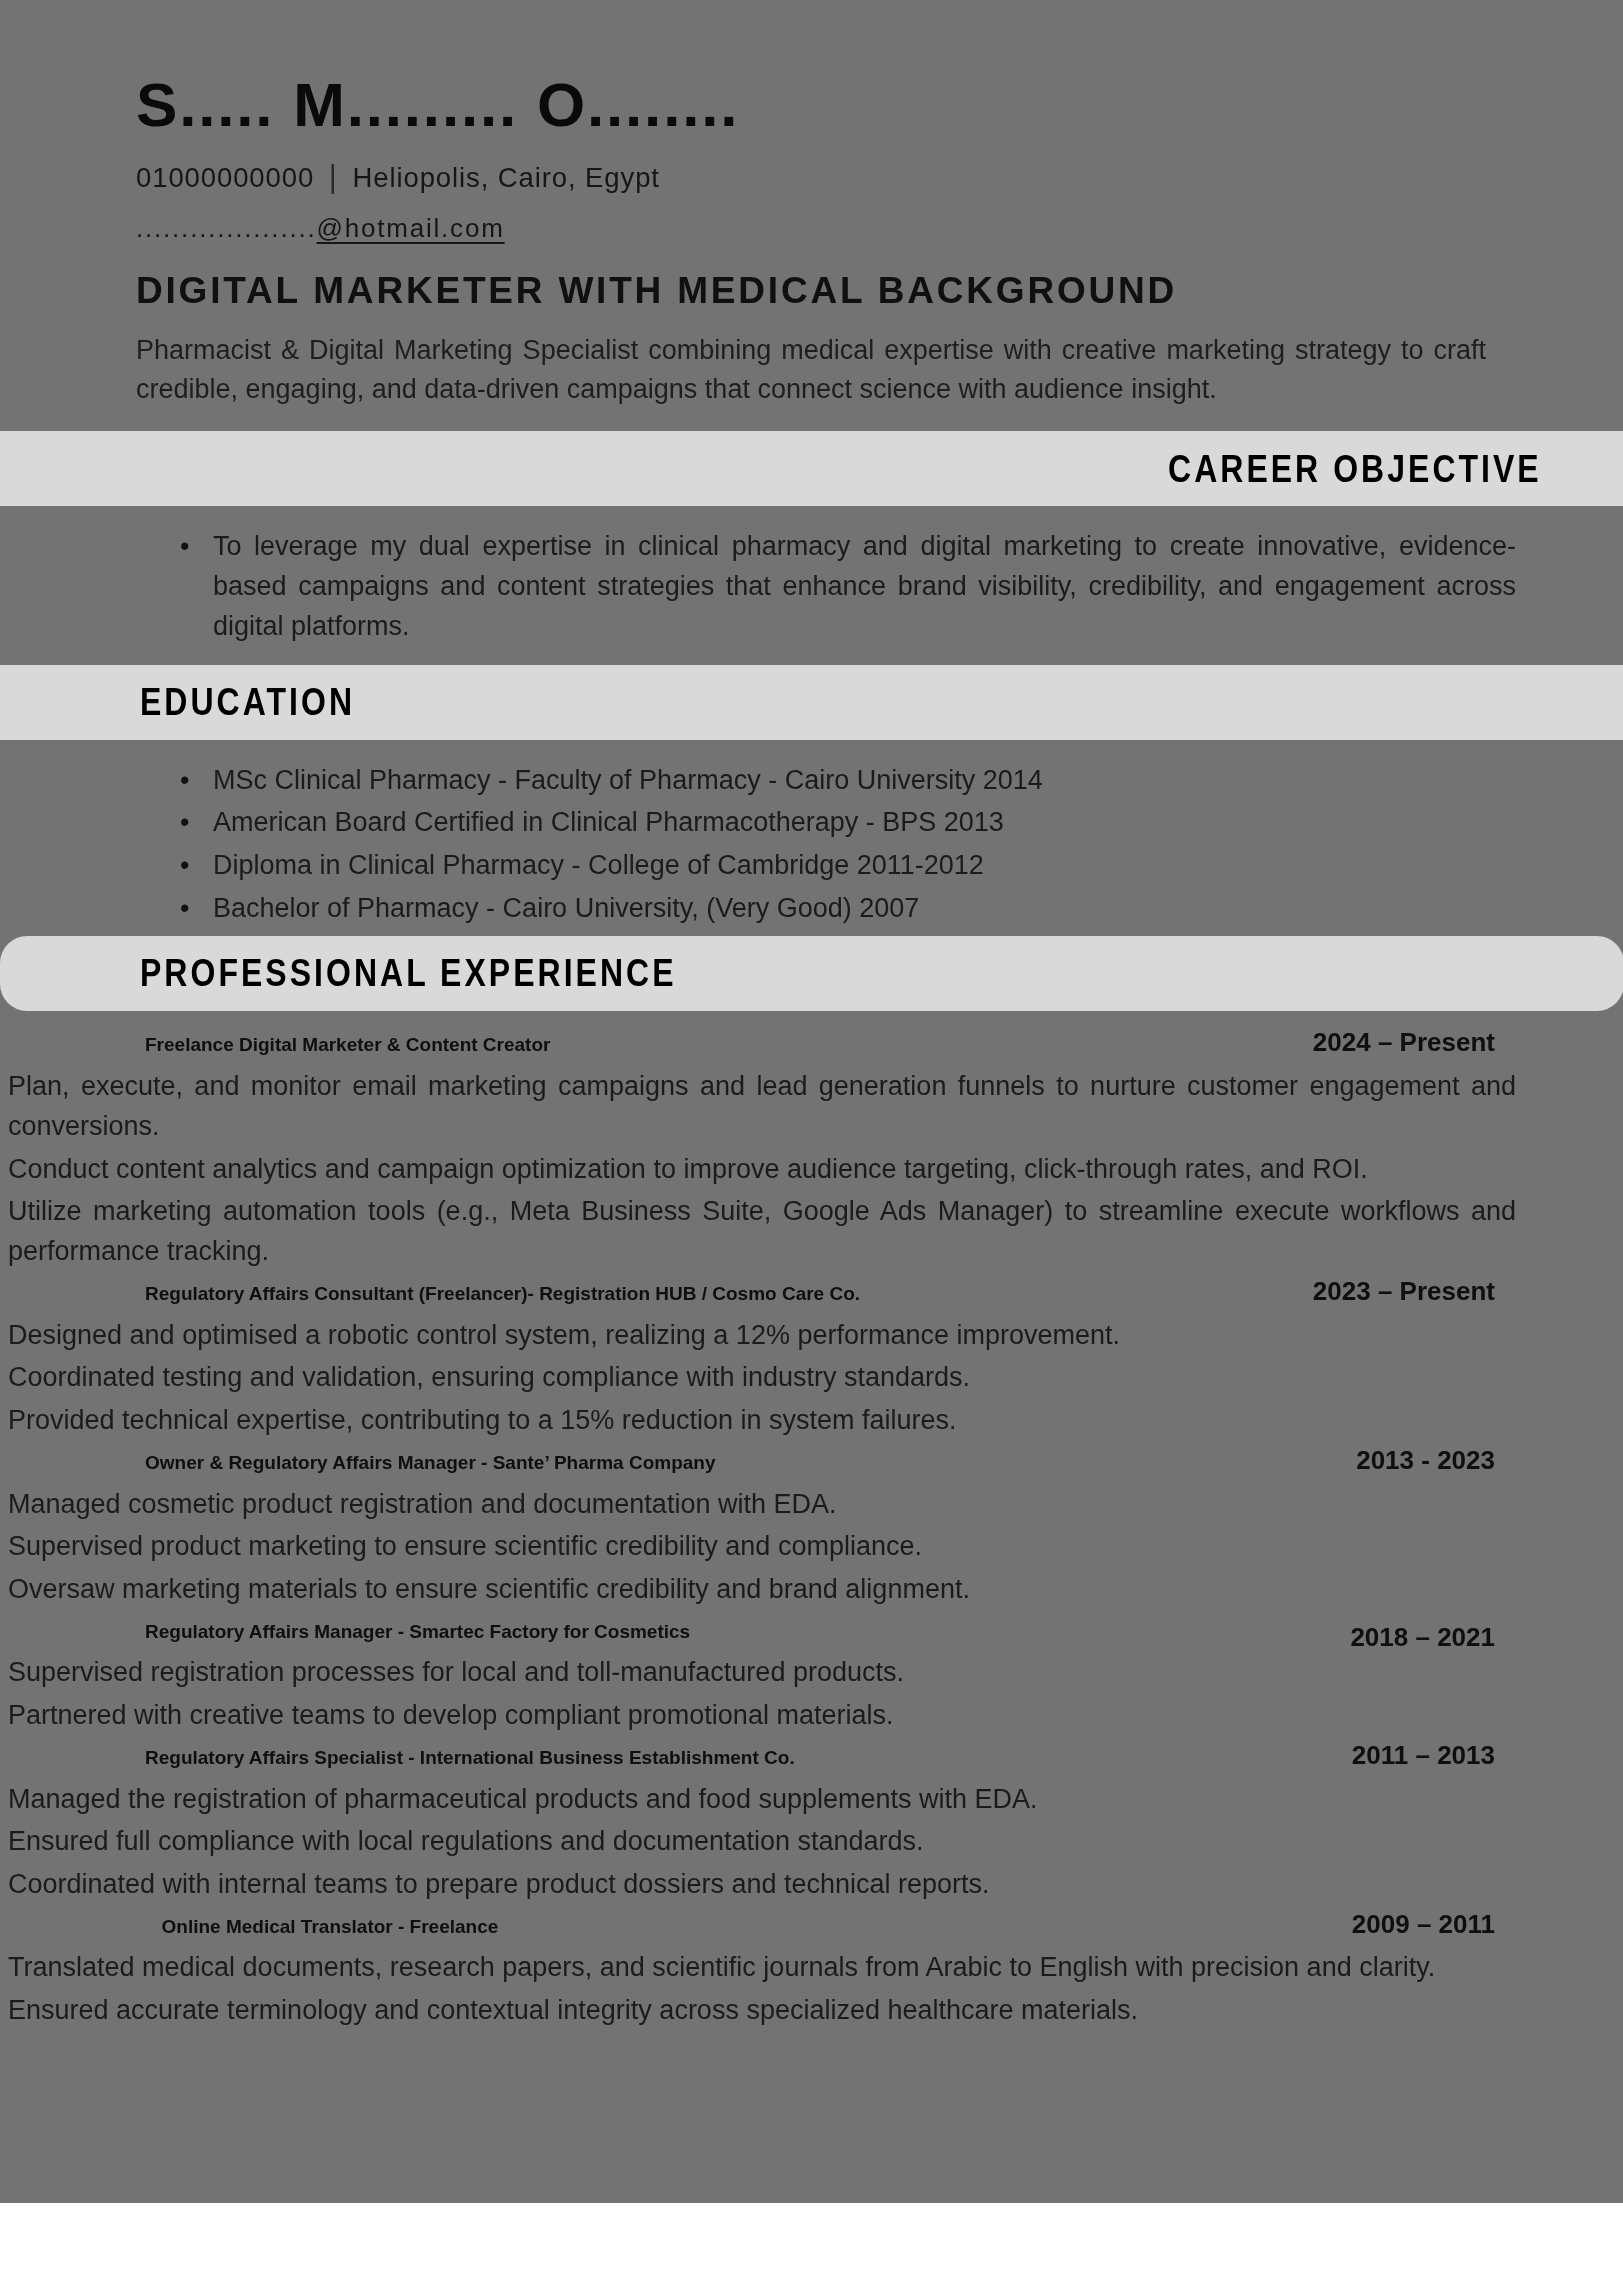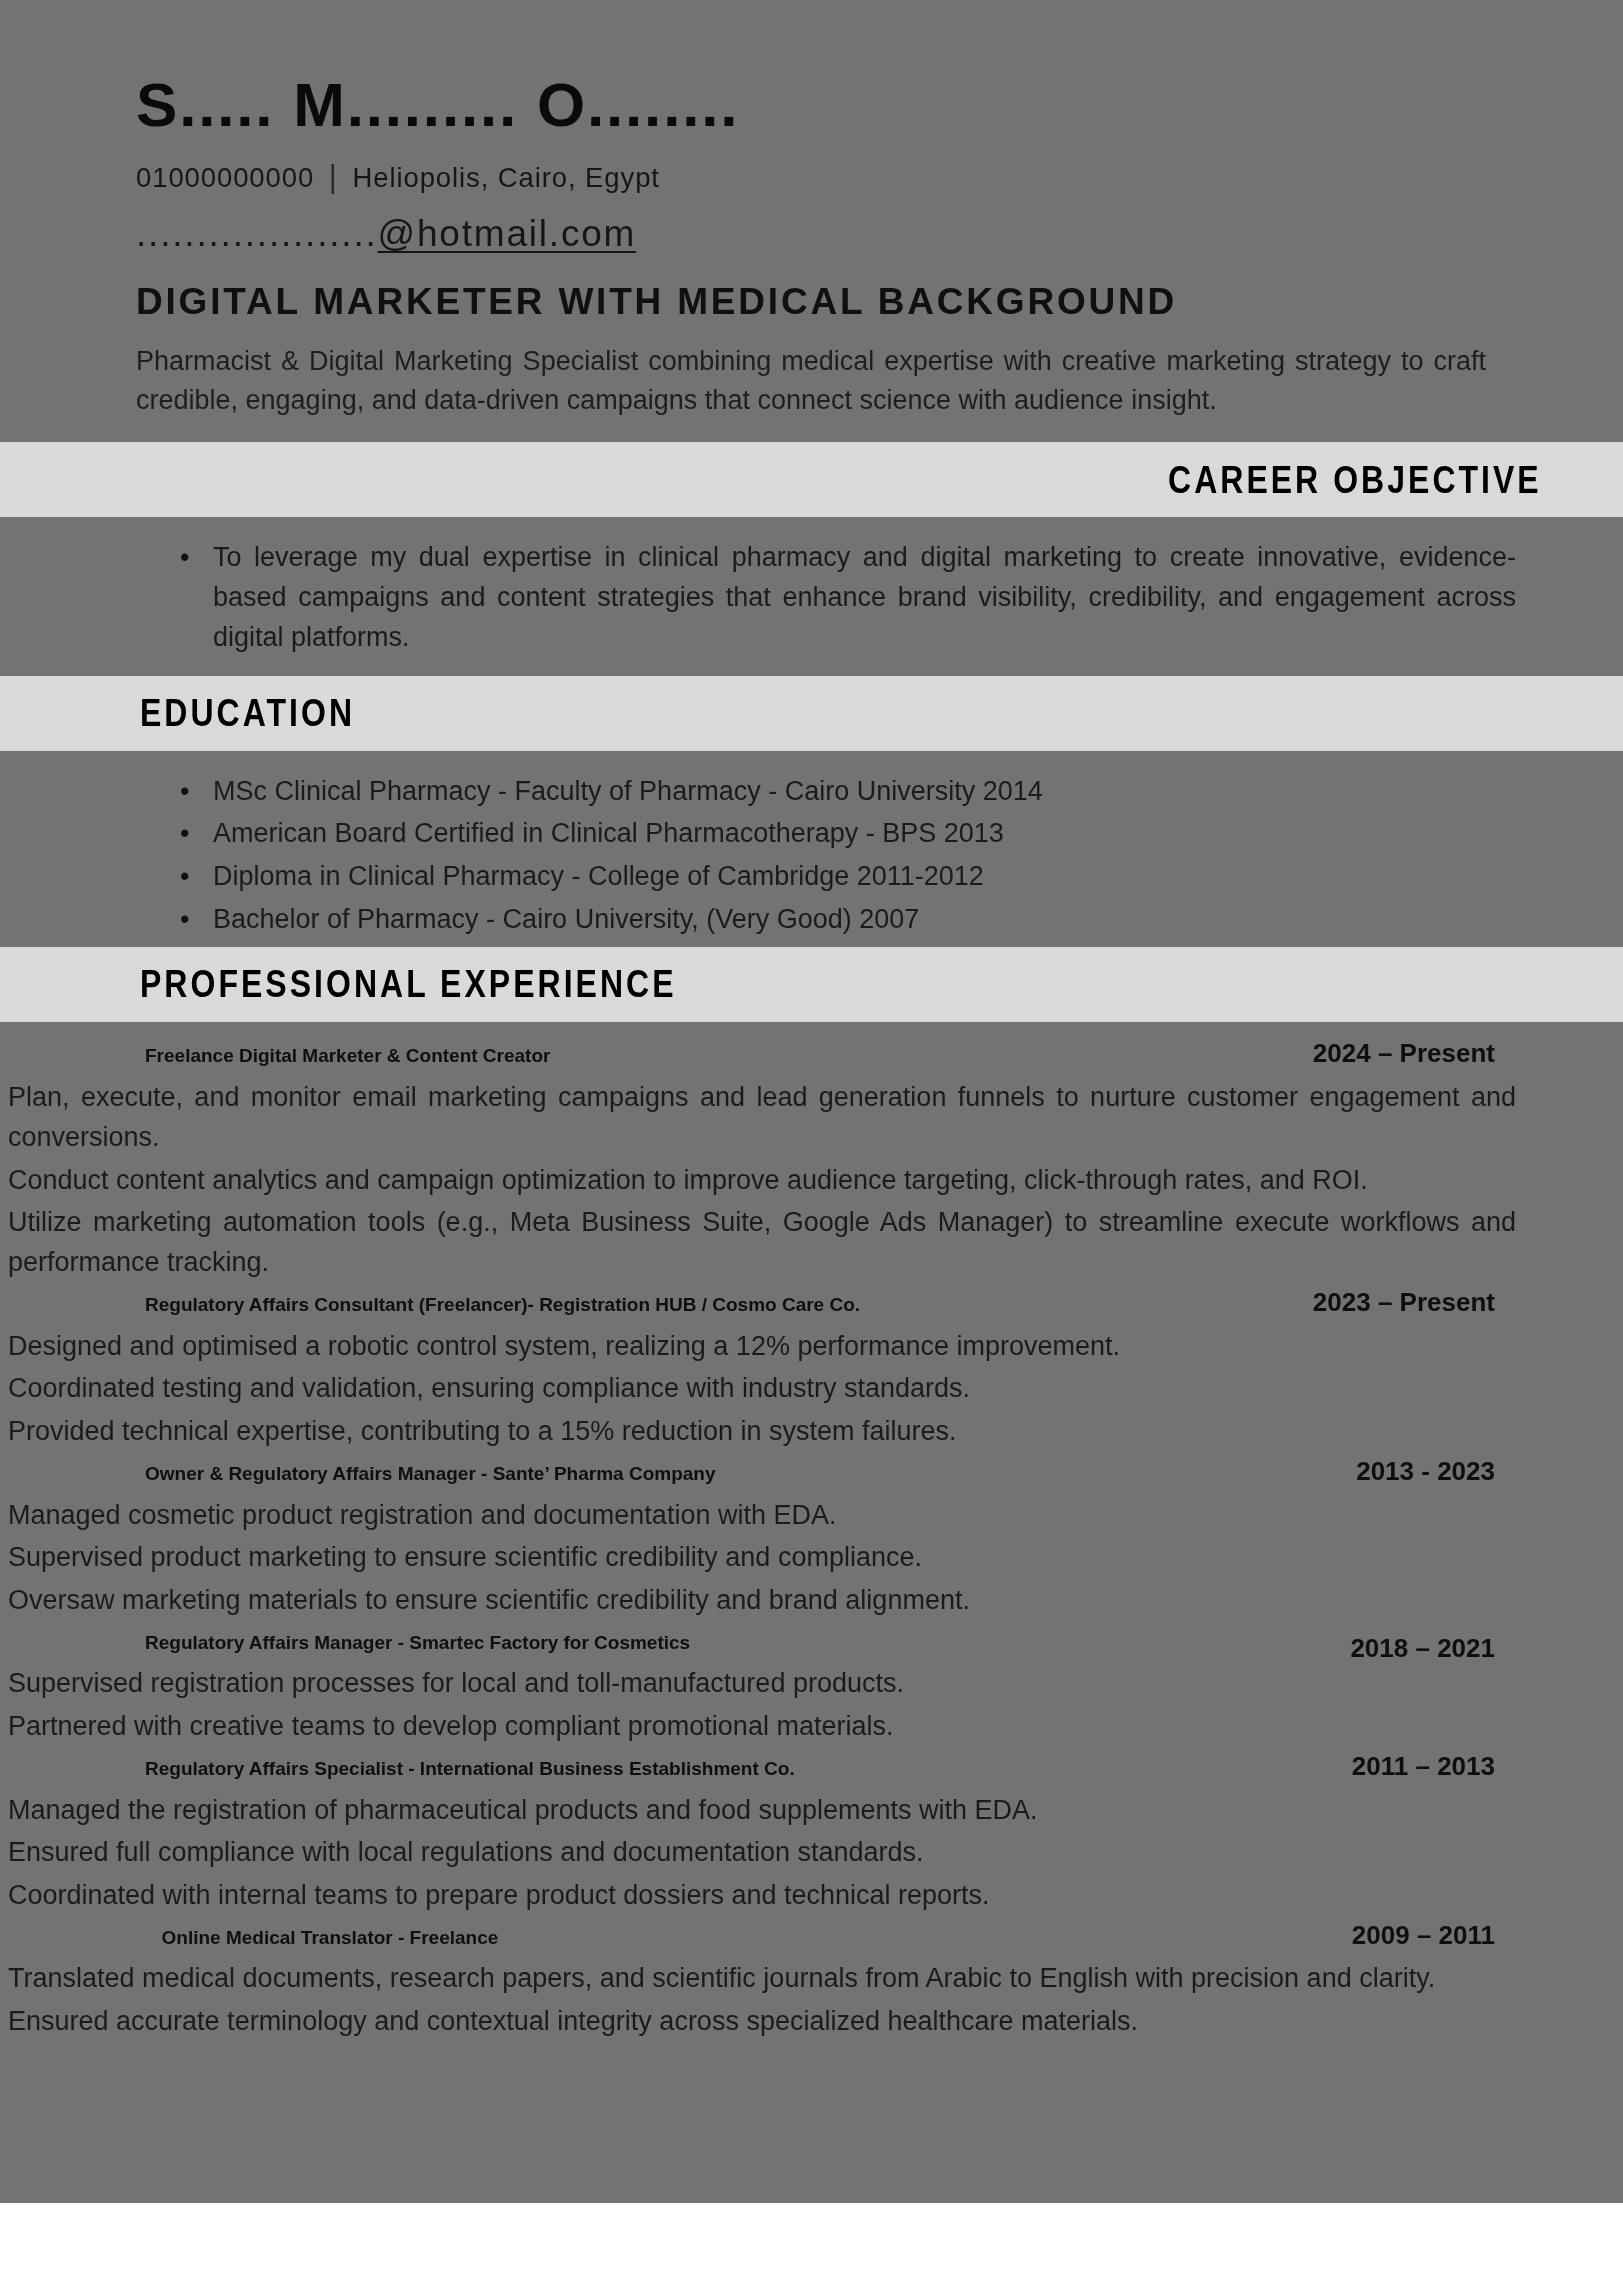--- a/index.html
+++ b/index.html
@@ -13,21 +13,21 @@
   }
   
   .rheader{padding:72px 108px 0 136px;}
   .name{
     margin:0 0 22px 0;
     font-size:62px;font-weight:800;letter-spacing:1.8px;line-height:1.05;
     color:#0a0a0a;white-space:nowrap;
   }
   .contact{font-size:27.5px;letter-spacing:0.9px;margin:0 0 18.4px 0;color:#161616;}
   .contact .sep{font-weight:300;font-size:31px;margin:0 14.7px;color:#2a2a2a;}
-  .email{font-size:37px;letter-spacing:1.8px;margin:0 0 26px 0;color:#161616;}
+  .email{font-size:26px;letter-spacing:1.8px;margin:0 0 26px 0;color:#161616;}
   .email a{
     color:inherit;text-decoration:underline;
     text-underline-offset:4.6px;text-decoration-thickness:1.8px;
   }
   .headline{
     font-size:37px;font-weight:800;letter-spacing:2.8px;
     margin:0 0 18.4px 0;color:#101010;white-space:nowrap;
   }
   .summary{
     margin:0;font-size:27px;line-height:1.45;text-align:justify;
@@ -38,21 +38,21 @@
     margin-top:22px;height:75px;
     display:flex;align-items:center;
     padding-left:140px;
   }
   .banner h2{
     margin:0;font-size:39px;font-weight:800;letter-spacing:3.7px;
     color:#000;white-space:nowrap;
     transform:scaleX(0.82);transform-origin:left center;
   }
   .banner.edu{margin-top:18.4px;}
-  .banner.exp{margin-top:8px;}
+  .banner.exp{margin-top:8px;border-radius:27px;}
   
   .bullets{
     list-style:none;margin:20px 0 0 0;
     padding:0 108px 0 213px;
   }
   .bullets li{
     position:relative;font-size:27px;line-height:40px;
     margin:0 0 2.8px 0;text-align:justify;color:#1b1b1b;
   }
   .bullets li::before{

